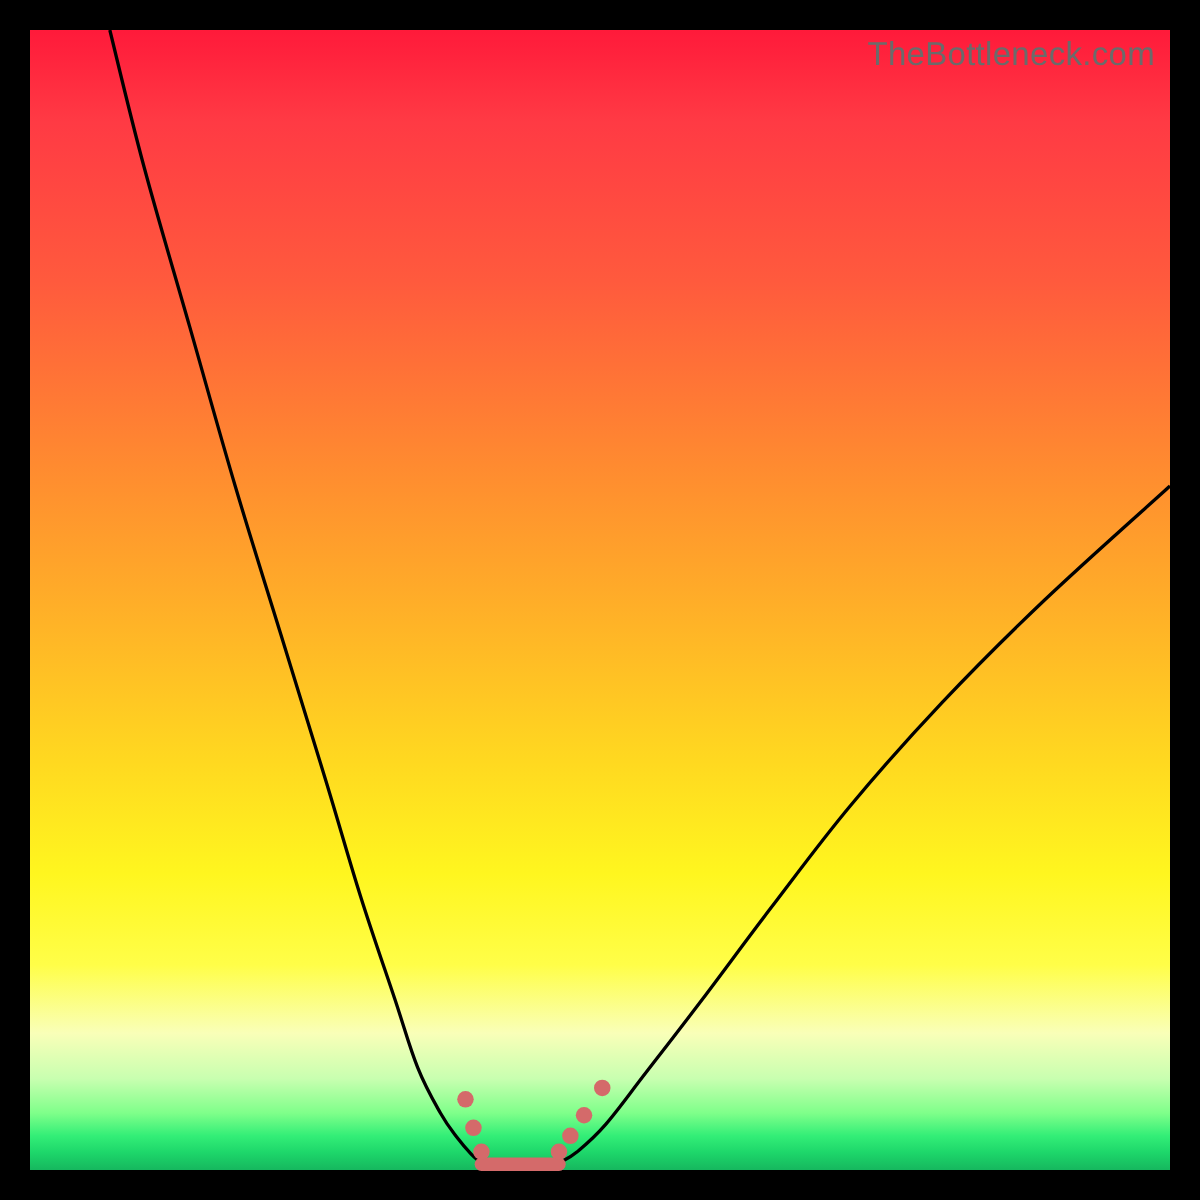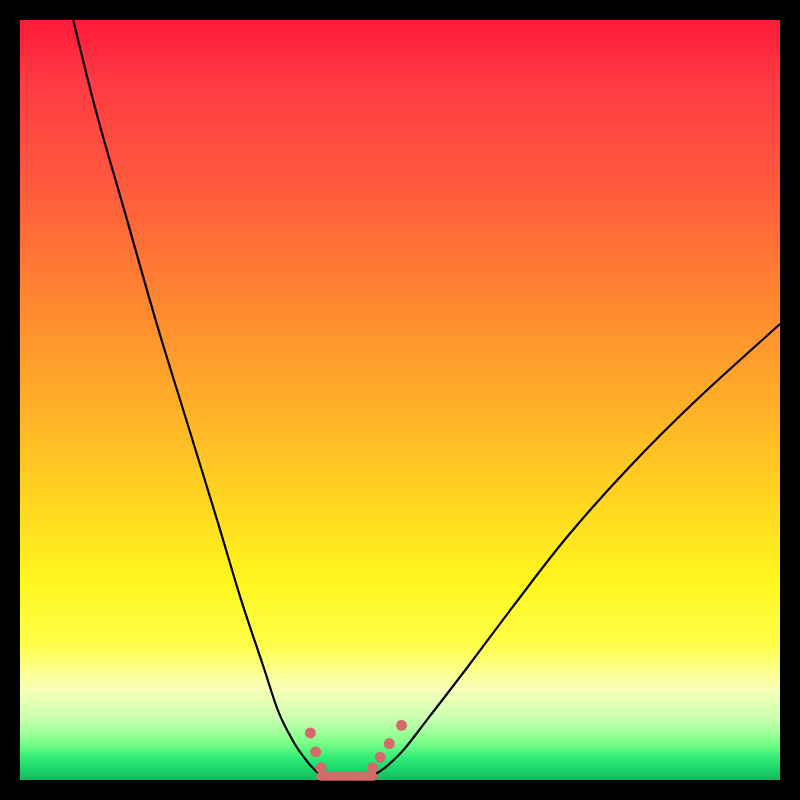--- a/index.html
+++ b/index.html
@@ -73,20 +73,21 @@
     stroke-width: 9;
     stroke-linecap: round;
     fill: none;
   }
 </style>
 </head>
 <body>
 
 <div class="frame">
   <div class="plot">
+    <span class="watermark">TheBottleneck.com</span>
 
     <svg class="overlay" viewBox="0 0 760 760">
       <path id="left-branch" class="curve" d="M 53.2,0 C 57.304,16.416000000000007 66.424,55.63200000000004 76,91.20000000000005 C 85.576,126.76800000000006 95.456,159.29600000000005 106.4,197.60000000000002 C 117.34400000000001,235.904 125.85599999999998,267.064 136.79999999999998,304 C 147.74399999999997,340.936 156.256,367.232 167.2,402.8 C 178.14399999999998,438.368 188.024,470.13599999999997 197.6,501.59999999999997 C 207.176,533.064 212.19199999999998,551.6080000000001 220.39999999999998,577.6 C 228.60799999999998,603.592 236.36,625.48 243.20000000000002,646 C 250.04000000000002,666.52 252.92800000000005,677.9200000000001 258.40000000000003,691.6 C 263.872,705.28 268.81199999999995,713.5184 273.59999999999997,722 C 278.388,730.4816 281.3064,733.7952 285,738.72 C 288.6936,743.6448 291.2472,746.3504 294.12,749.36 C 296.9928,752.3696 299.72880000000004,754.3456000000001 300.96000000000004,755.44"></path>
       <path id="bottom-flat" class="curve" d="M 300.96000000000004,755.44 C 302.19120000000004,756.0556 305.2008,758.06656 307.8,758.86 C 310.3992,759.65344 312.664,759.6428 315.4,759.848 C 318.13599999999997,760.0532 320.264,759.97264 323,760 C 325.736,760.02736 327.86400000000003,760.02736 330.6,760 C 333.336,759.97264 335.464,760.0532 338.2,759.848 C 340.936,759.6428 343.2008,759.65344 345.8,758.86 C 348.3992,758.06656 351.4088,756.0556 352.64,755.44"></path>
       <path id="right-branch" class="curve" d="M 352.64,755.44 C 354.8288,754.072 359.1912,752.4912 364.8,747.84 C 370.40880000000004,743.1888 375.592,739.0392 383.8,729.6 C 392.00800000000004,720.1608 398.77200000000005,710.448 410.40000000000003,695.4 C 422.028,680.352 433.352,665.836 448.4,646 C 463.448,626.164 476.216,608.456 494,585.2 C 511.784,561.9440000000001 526.68,541.424 547.1999999999999,516.8 C 567.7199999999999,492.17599999999993 584.744,473.024 608,448.40000000000003 C 631.256,423.77600000000007 649.04,405.992 676.4,380 C 703.76,354.008 744.952,317.68 760,304"></path>
       <path id="marker-flat" class="marker-seg" d="M 300.96000000000004,756.2 L 352.64,756.2"></path>
       <g id="marker-dots">
           <circle cx="290.32" cy="712.88" r="5.5" class="marker"></circle>
           <circle cx="295.64" cy="731.88" r="5.5" class="marker"></circle>
           <circle cx="300.96000000000004" cy="747.84" r="5.5" class="marker"></circle>

